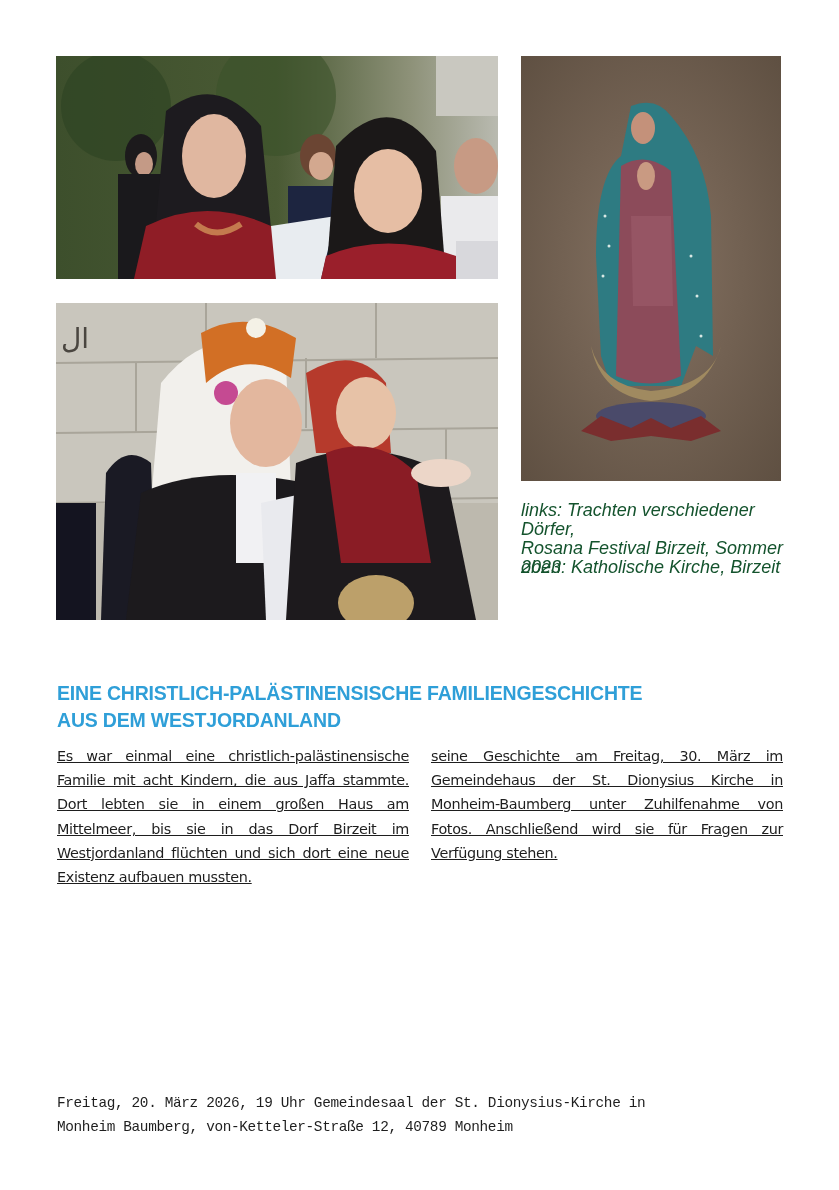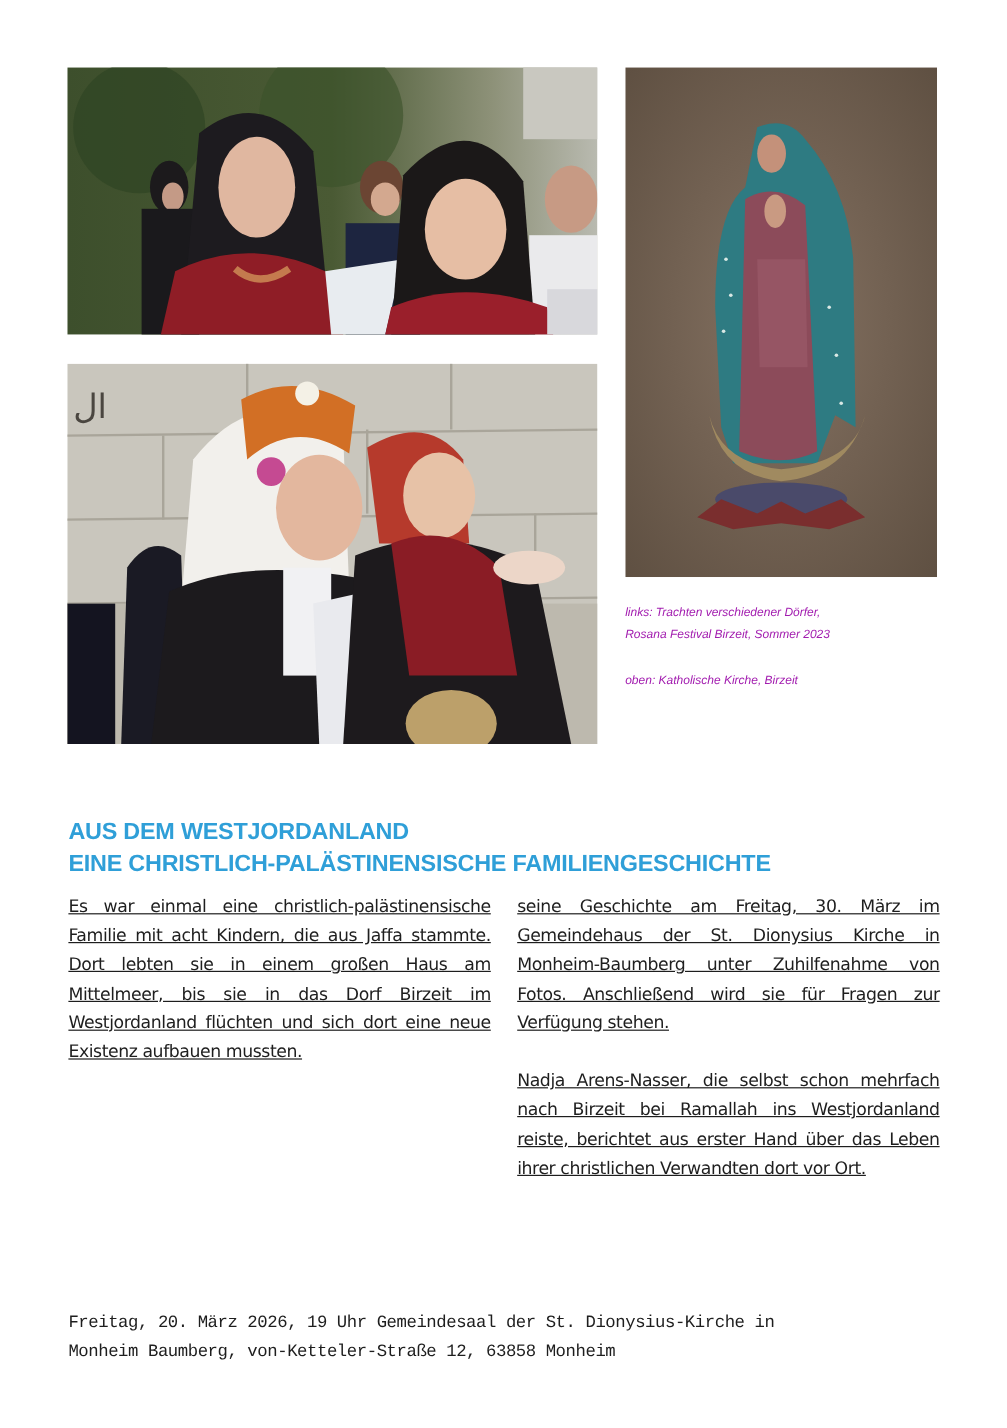--- a/index.html
+++ b/index.html
@@ -9,21 +9,21 @@
     }
     .photo { position: absolute; overflow: hidden; text-align: center; }
     .photo svg { display: block; width: 100%; height: 100%; }
     #photo-festival-1 { left: 56px; top: 56px; width: 442px; height: 223px; }
     #photo-festival-2 { left: 56px; top: 303px; width: 442px; height: 317px; }
     #photo-madonna { left: 521px; top: 56px; width: 260px; height: 425px; }
 
     .caption {
       position: absolute; left: 521px; width: 275px;
       font-family: "Liberation Sans", sans-serif; font-style: italic;
-      font-size: 10px; line-height: 19px; color: #a21caf;
+      font-size: 18px; line-height: 19px; color: #14532d;
     }
     #caption-left { top: 501px; }
     #caption-top { top: 558px; }
 
     .headline {
       position: absolute; left: 57px; top: 667px; width: 740px;
       font-family: "Liberation Sans", sans-serif; font-weight: bold;
       font-size: 19.5px; line-height: 27px; color: #2f9fd8; letter-spacing: -0.2px;
     }
     .headline span { display: block; }
@@ -163,28 +163,27 @@
 
 <div class="caption" id="caption-left">
   <div>links: Trachten verschiedener Dörfer,</div>
   <div>Rosana Festival Birzeit, Sommer 2023</div>
 </div>
 <div class="caption" id="caption-top">
   <div>oben: Katholische Kirche, Birzeit</div>
 </div>
 
 <h1 class="headline">
+  <span>EINE CHRISTLICH-PALÄSTINENSISCHE FAMILIENGESCHICHTE</span>
   <span>AUS DEM WESTJORDANLAND</span>
-  <span>EINE CHRISTLICH-PALÄSTINENSISCHE FAMILIENGESCHICHTE</span>
 </h1>
 
 <div class="col" id="col-left">
   <p>Es war einmal eine christlich-palästinensi­sche Familie mit acht Kindern, die aus Jaffa stammte. Dort lebten sie in einem großen Haus am Mittelmeer, bis sie in das Dorf Birzeit im Westjordanland flüchten und sich dort eine neue Existenz aufbauen mussten.</p>
 </div>
 <div class="col" id="col-right">
   <p id="p2-cont">seine Geschichte am Freitag, 30. März im Gemeindehaus der St. Dionysius Kirche in Monheim-Baumberg unter Zuhilfenahme von Fotos. Anschließend wird sie für Fragen zur Verfügung stehen.</p>
-  <p class="last">Nadja Arens-Nasser, die selbst schon mehrfach nach Birzeit bei Ramallah ins Westjordanland reiste, berichtet aus erster Hand über das Leben ihrer christlichen Verwandten dort vor Ort.</p>
 </div>
 
 <div class="event-info">
   <span>Freitag, 20. März 2026, 19 Uhr Gemeindesaal der St. Dionysius-Kirche in</span>
-  <span>Monheim Baumberg, von-Ketteler-Straße 12, 63858 Monheim</span>
+  <span>Monheim Baumberg, von-Ketteler-Straße 12, 40789 Monheim</span>
 </div>
 
 </body></html>

